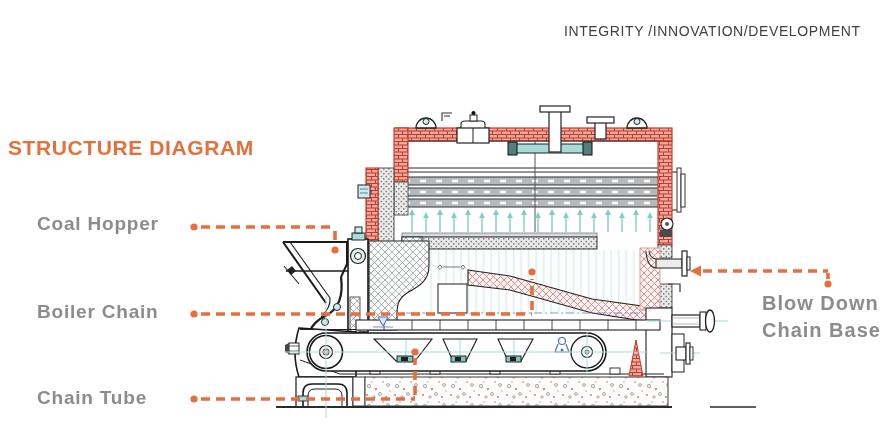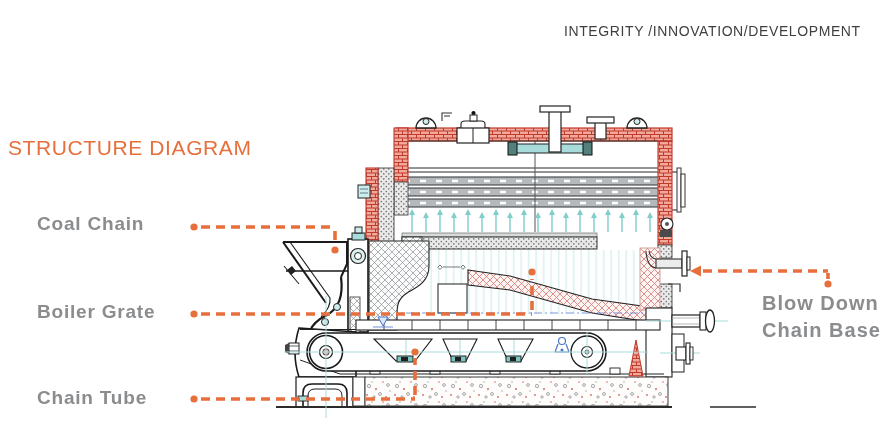--- a/index.html
+++ b/index.html
@@ -14,21 +14,21 @@
     position:relative;width:885px;height:429px;overflow:hidden;background:#fff;
     font-family:"Liberation Sans",sans-serif;
     border-radius:23px;
   }
   .slogan{
     position:absolute;top:23px;left:564px;width:300px;
     font-size:14px;letter-spacing:.6px;color:var(--slogan);
   }
   .title{
     position:absolute;top:136px;left:8px;margin:0;
-    font-size:21px;font-weight:normal;letter-spacing:.6px;color:var(--accent);
+    font-size:21px;font-weight:bold;letter-spacing:.6px;color:var(--accent);
   }
   .lbl{
     position:absolute;font-weight:bold;color:var(--label);
     font-size:19px;letter-spacing:.8px;white-space:nowrap;
   }
   .lbl.coal{top:213px;left:37px;}
   .lbl.boiler{top:301px;left:37px;}
   .lbl.chain{top:387px;left:37px;}
   .lbl.blow{top:290px;left:762px;font-size:20px;line-height:27px;letter-spacing:1px;}
   svg.diagram{position:absolute;top:0;left:0;}
@@ -37,22 +37,22 @@
   .cl{stroke:var(--teal);stroke-width:1;fill:none;}
 </style>
 </head>
 <body>
 
 <div class="stage">
 
   <div class="slogan">INTEGRITY /INNOVATION/DEVELOPMENT</div>
   <h1 class="title">STRUCTURE DIAGRAM</h1>
 
-  <div class="lbl coal">Coal Chain</div>
-  <div class="lbl boiler">Boiler Grate</div>
+  <div class="lbl coal">Coal Hopper</div>
+  <div class="lbl boiler">Boiler Chain</div>
   <div class="lbl chain">Chain Tube</div>
   <div class="lbl blow">
     <div>Blow Down</div>
     <div>Chain Base</div>
   </div>
 
   <svg class="diagram" width="885" height="429" viewBox="0 0 885 429">
     <defs>
       <pattern id="brick" width="9" height="7" patternUnits="userSpaceOnUse">
         <rect width="9" height="7" fill="#f1a99b"></rect>

